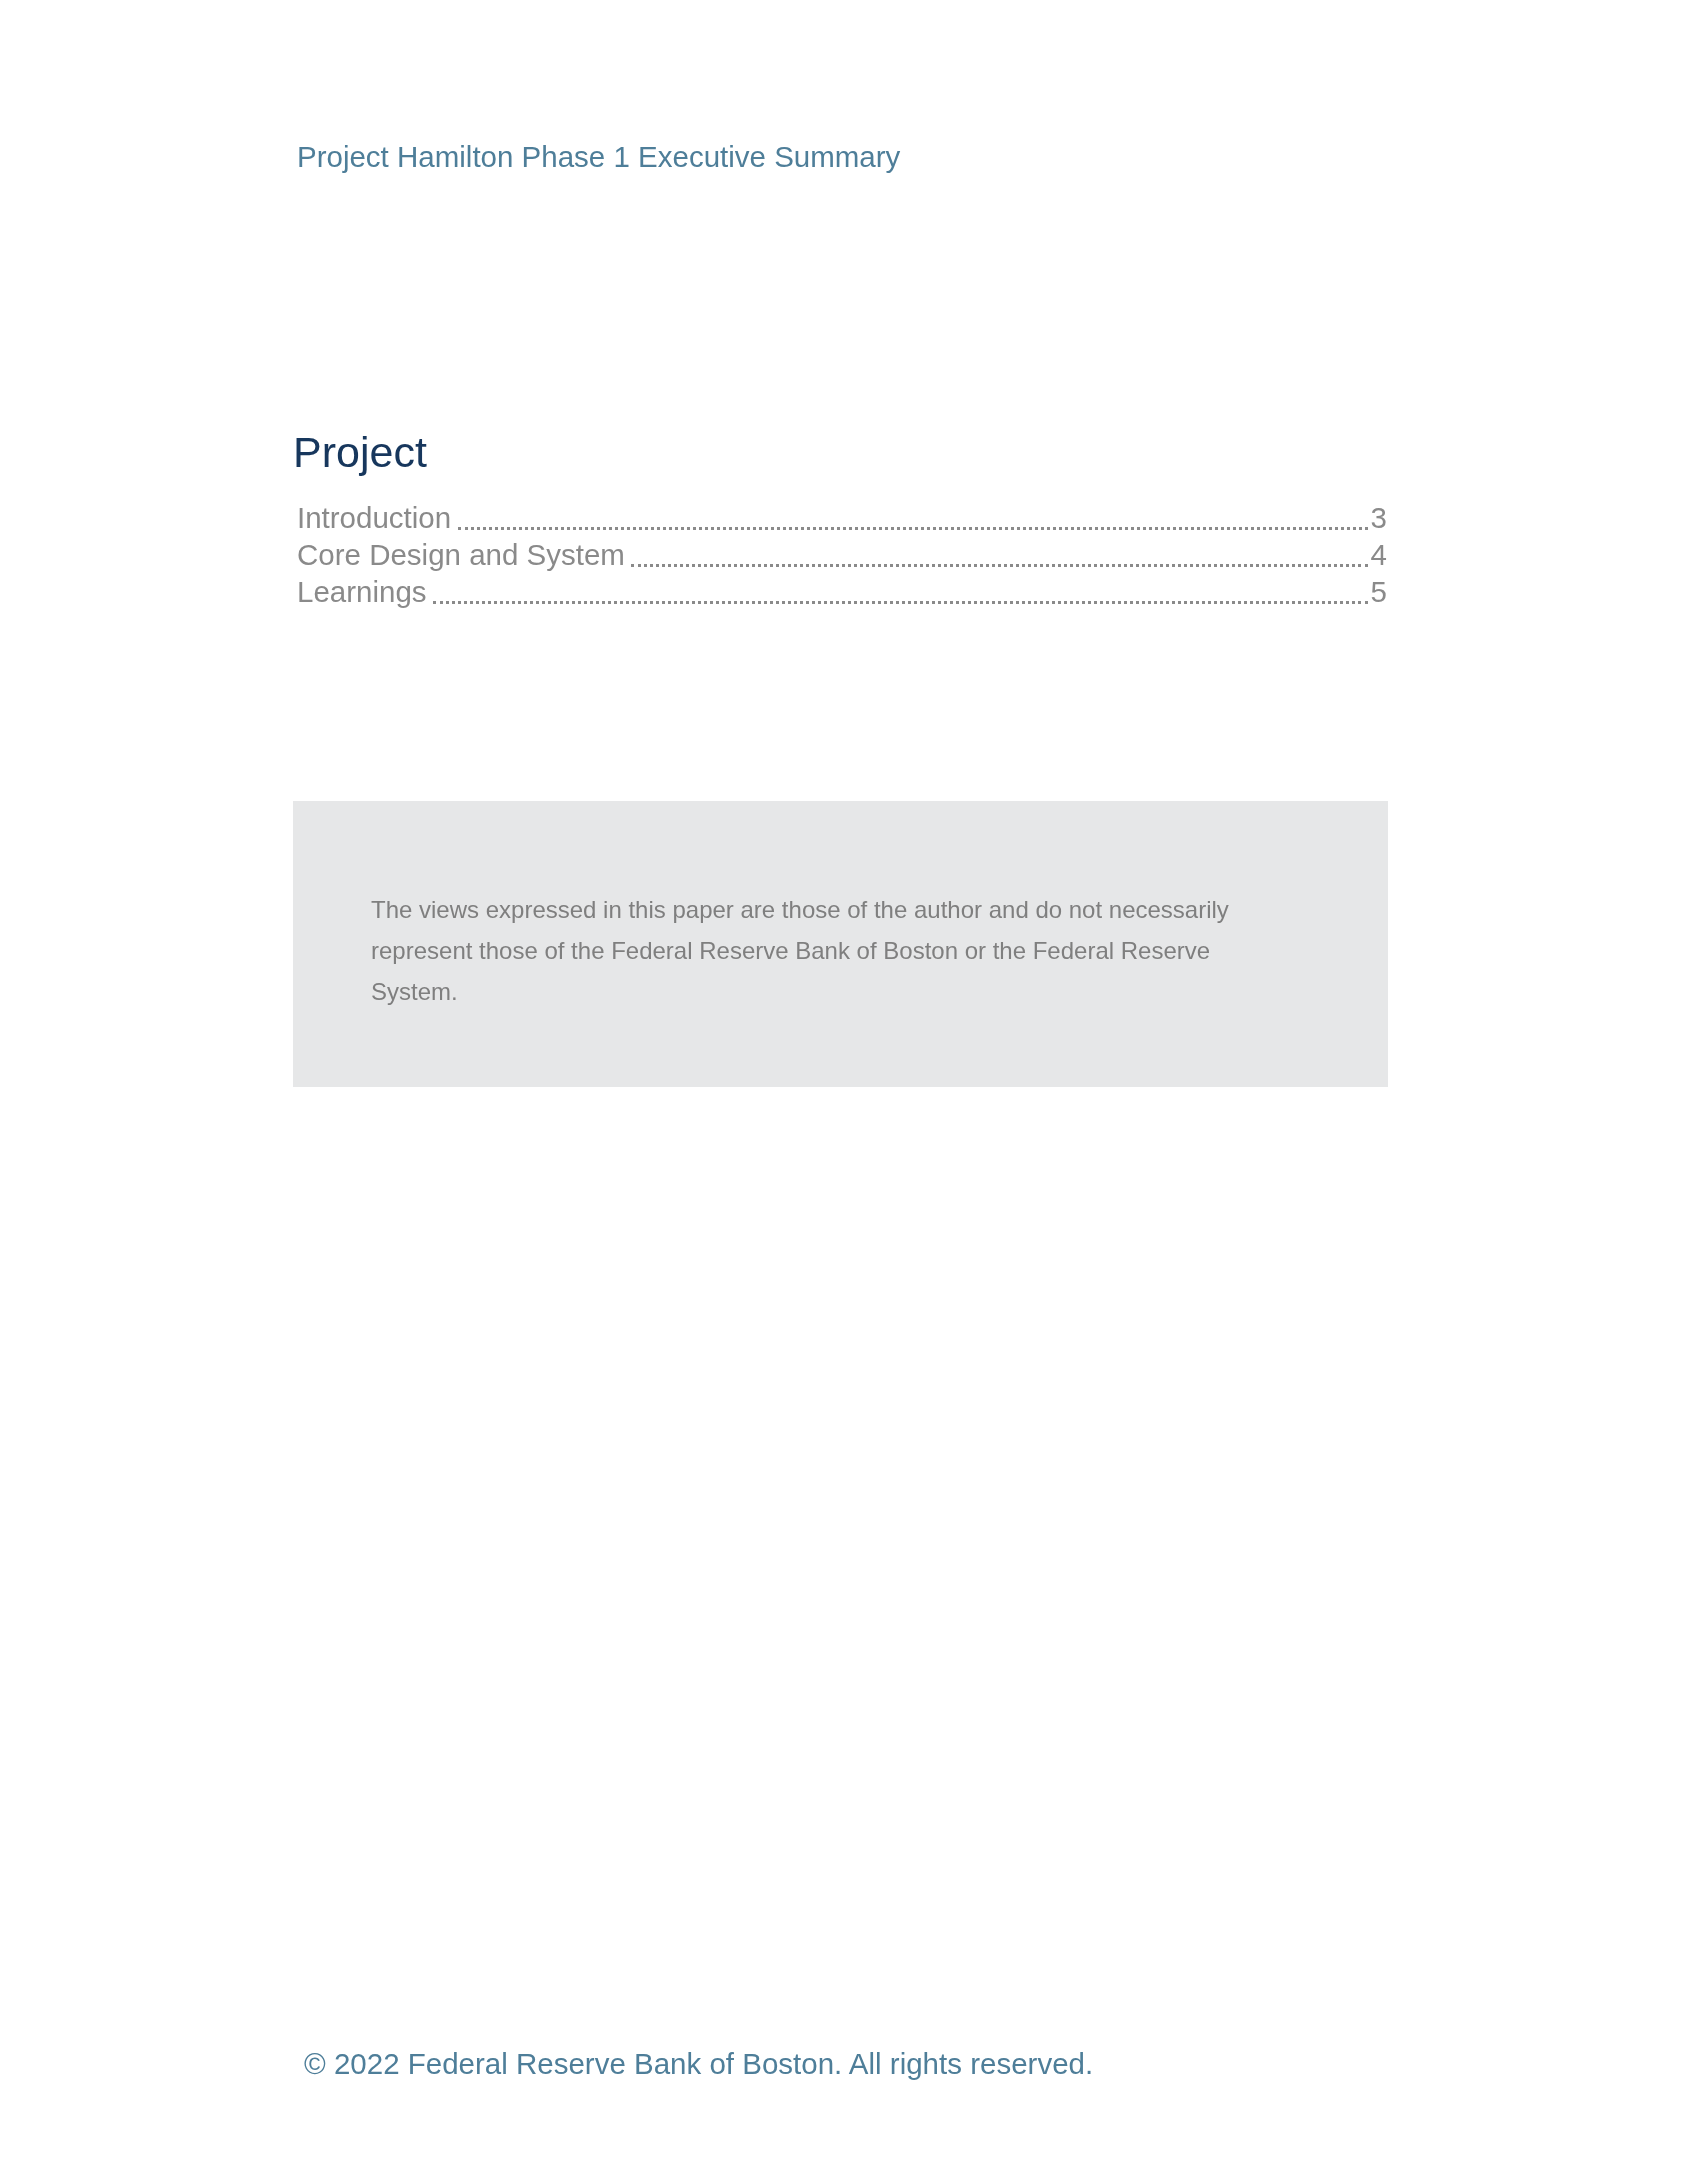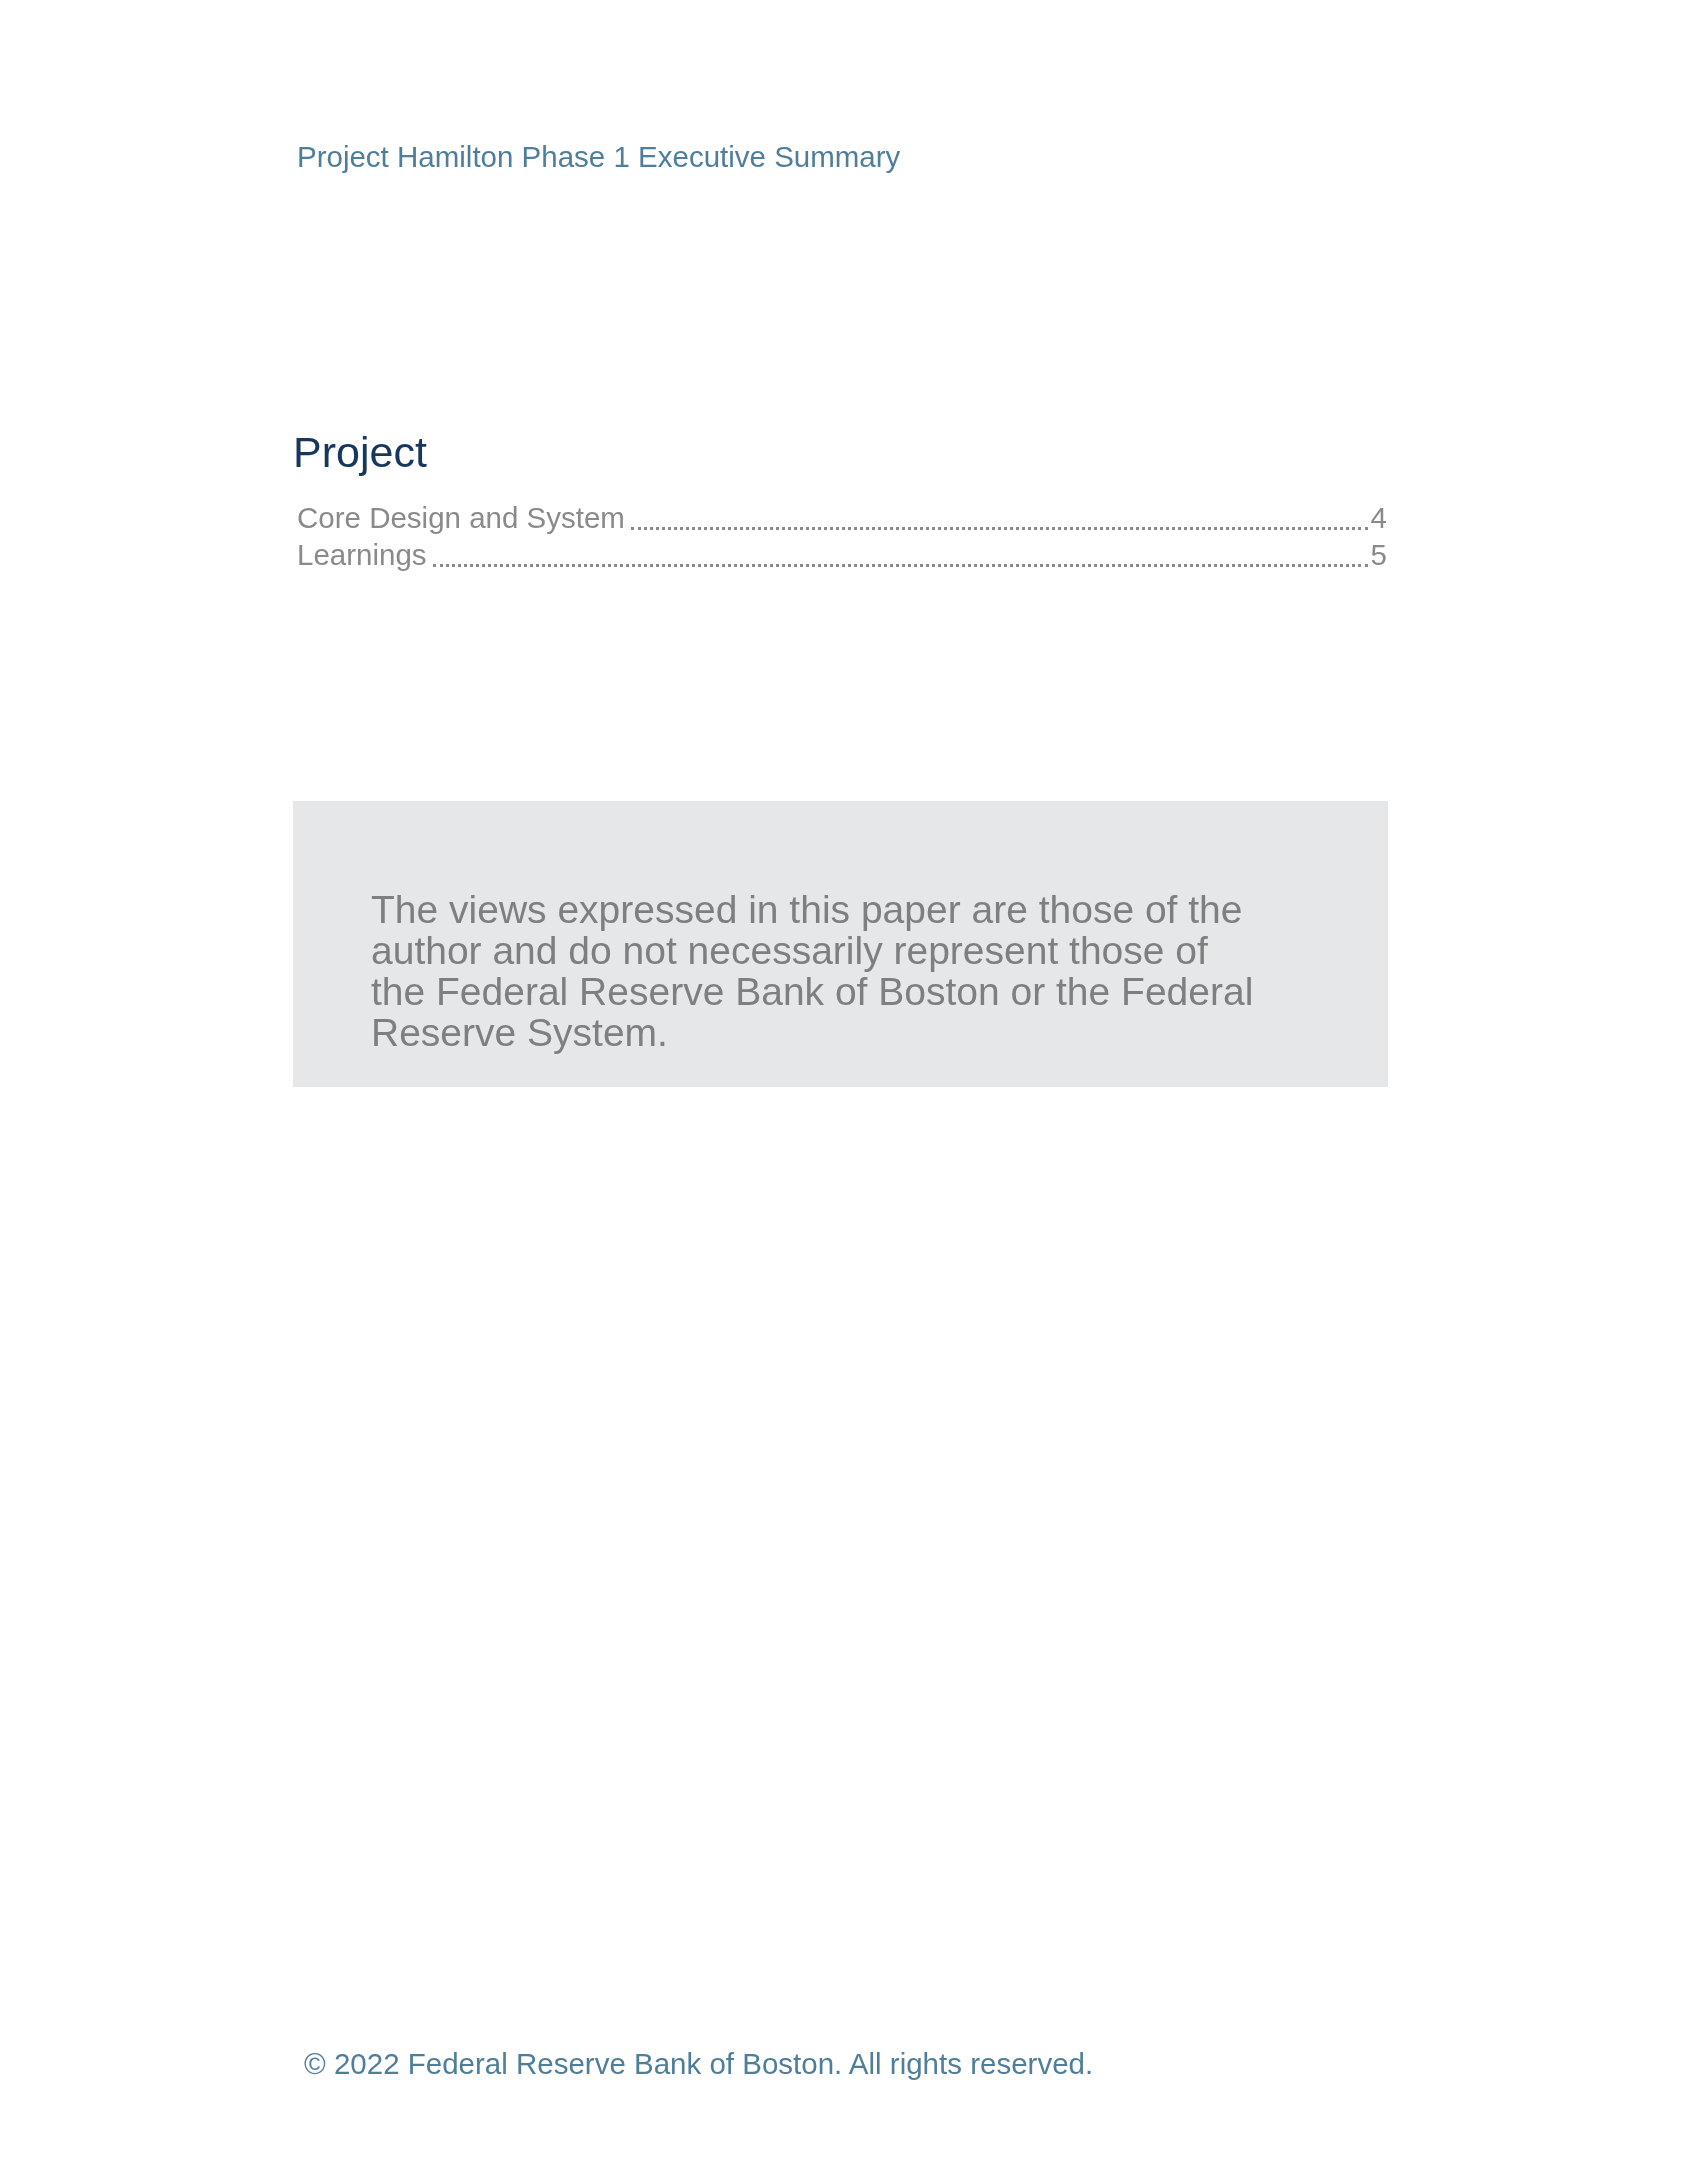--- a/index.html
+++ b/index.html
@@ -65,21 +65,21 @@
     left: 293px;
     top: 801px;
     width: 1095px;
     height: 286px;
     background: #e6e7e8;
   }
   .disclaimer-text {
     margin: 0;
     padding: 88px 0 0 78px;
     width: 891px;
-    font-size: 39px;
+    font-size: 24px;
     line-height: 41px;
     color: #7f7f7f;
   }
   .doc-footer {
     position: absolute;
     left: 304px;
     top: 2045px;
     font-size: 29.5px;
     line-height: 37px;
     color: #4e7e99;
@@ -92,20 +92,25 @@
 <div class="page">
 
   <div class="doc-header">
     <span>Project Hamilton Phase 1 Executive Summary</span>
   </div>
 
   <h1 class="contents-heading">Project</h1>
 
   <nav class="toc">
 
+    <div class="toc-row">
+      <span class="toc-label">Introduction</span>
+      <span class="toc-leader"></span>
+      <span class="toc-page">3</span>
+    </div>
 
     <div class="toc-row">
       <span class="toc-label">Core Design and System</span>
       <span class="toc-leader"></span>
       <span class="toc-page">4</span>
     </div>
 
     <div class="toc-row">
       <span class="toc-label">Learnings</span>
       <span class="toc-leader"></span>

